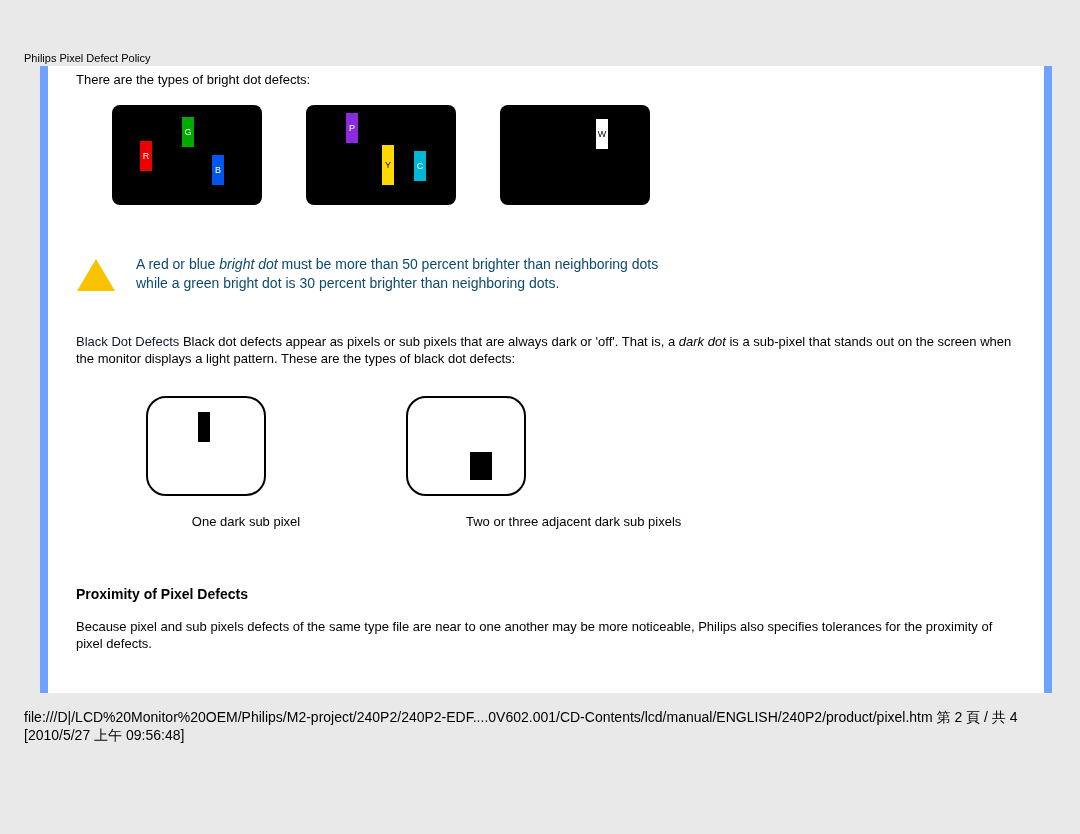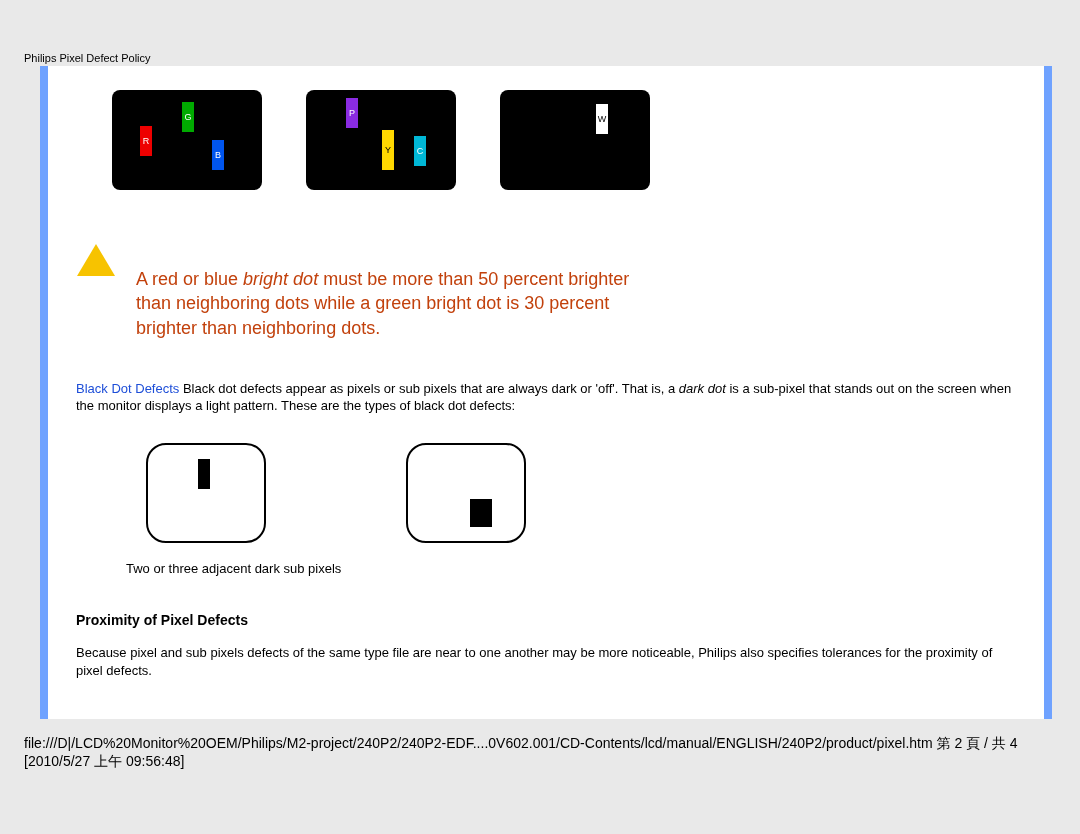--- a/index.html
+++ b/index.html
@@ -14,45 +14,46 @@
   .fig { width: 150px; height: 100px; background: #000; border-radius: 8px; position: relative; }
   .sub { position: absolute; width: 12px; height: 30px; display:flex;align-items:center;justify-content:center;color:#fff;font-size:9px;}
   .row-captions { display: flex; margin: 18px 0 0 0; font-size: 13px; }
   .cap1 { width: 196px; }
   .cap2 { width: 194px; }
   .cap3 { flex: 1; }
   .warn-row { display:flex; align-items:flex-start; gap:20px; margin: 50px 0 0 0; }
   .warn-icon { width:0;height:0;border-left:19px solid transparent;border-right:19px solid transparent;border-bottom:32px solid #f7c300;position:relative;margin-top:4px;}
   .warn-icon::after{content:"";position:absolute;left:-14px;top:8px;width:0;height:0;border-left:14px solid transparent;border-right:14px solid transparent;border-bottom:22px solid #f7c300;}
   .warn-scribble{position:absolute;left:-8px;top:14px;width:16px;height:12px;border-bottom:2px solid #000;transform:rotate(-10deg);}
-  .warn-text { color:#c2410c; font-size:18px; line-height:1.35; width:530px;margin-top:27px; }
+  .warn-text { color:#0c4a6e; font-size:14px; line-height:1.35; width:530px; }
   .warn-text i{font-style:italic;}
   .para { margin-top: 40px; line-height:1.35; }
-  .blue-head { color:#1d4ed8; }
+  .blue-head { color:#0f172a; }
   .para i { font-style: italic; }
   .row-dark { display:flex; gap:140px; margin: 28px 0 0 70px; }
   .wfig { width:120px;height:100px;border:2px solid #000;border-radius:20px;background:#fff;position:relative;}
   .dpix { position:absolute;background:#000;}
   .row-dcap { display:flex; margin:18px 0 0 0; }
   .dcap1 { width:340px; text-align:center;}
   .dcap2 { flex:1; text-align:left; padding-left:50px;}
-  .section-h { font-weight:bold; font-size:14px; margin-top:36px; }
+  .section-h { font-weight:bold; font-size:14px; margin-top:57px; }
   .section-p { margin-top:16px; line-height:1.35; }
   .footer { font-size:14px; color:#000; padding: 6px 0 8px 24px; }
 </style>
 </head>
 <body>
 
 <div class="header-strip">Philips Pixel Defect Policy</div>
 
 <div class="frame">
   <div class="bluebar"></div>
   <div class="gutter-l"></div>
   <div class="content">
 
+    <div>There are the types of bright dot defects:</div>
 
     <div class="row-bright">
       <div class="fig">
         <div class="sub" style="background:#e00;left:28px;top:36px;">R</div>
         <div class="sub" style="background:#0a0;left:70px;top:12px;">G</div>
         <div class="sub" style="background:#05e;left:100px;top:50px;">B</div>
       </div>
       <div class="fig">
         <div class="sub" style="background:#8a2be2;left:40px;top:8px;">P</div>
         <div class="sub" style="background:#ffd800;color:#000;left:76px;top:40px;height:40px;">Y</div>
@@ -82,20 +83,21 @@
     <div class="row-dark">
       <div class="wfig">
         <div class="dpix" style="left:50px;top:14px;width:12px;height:30px;"></div>
       </div>
       <div class="wfig">
         <div class="dpix" style="left:62px;top:54px;width:22px;height:28px;"></div>
       </div>
     </div>
 
     <div class="row-dcap">
+      <div class="dcap1">One dark sub pixel</div>
       <div class="dcap2">Two or three adjacent dark sub pixels</div>
     </div>
 
     <div class="section-h">Proximity of Pixel Defects</div>
     <div class="section-p">Because pixel and sub pixels defects of the same type file are near to one another may be more noticeable, Philips also specifies tolerances for the proximity of pixel defects.</div>
 
 
   </div>
   <div class="gutter-r"></div>
   <div class="bluebar"></div>

